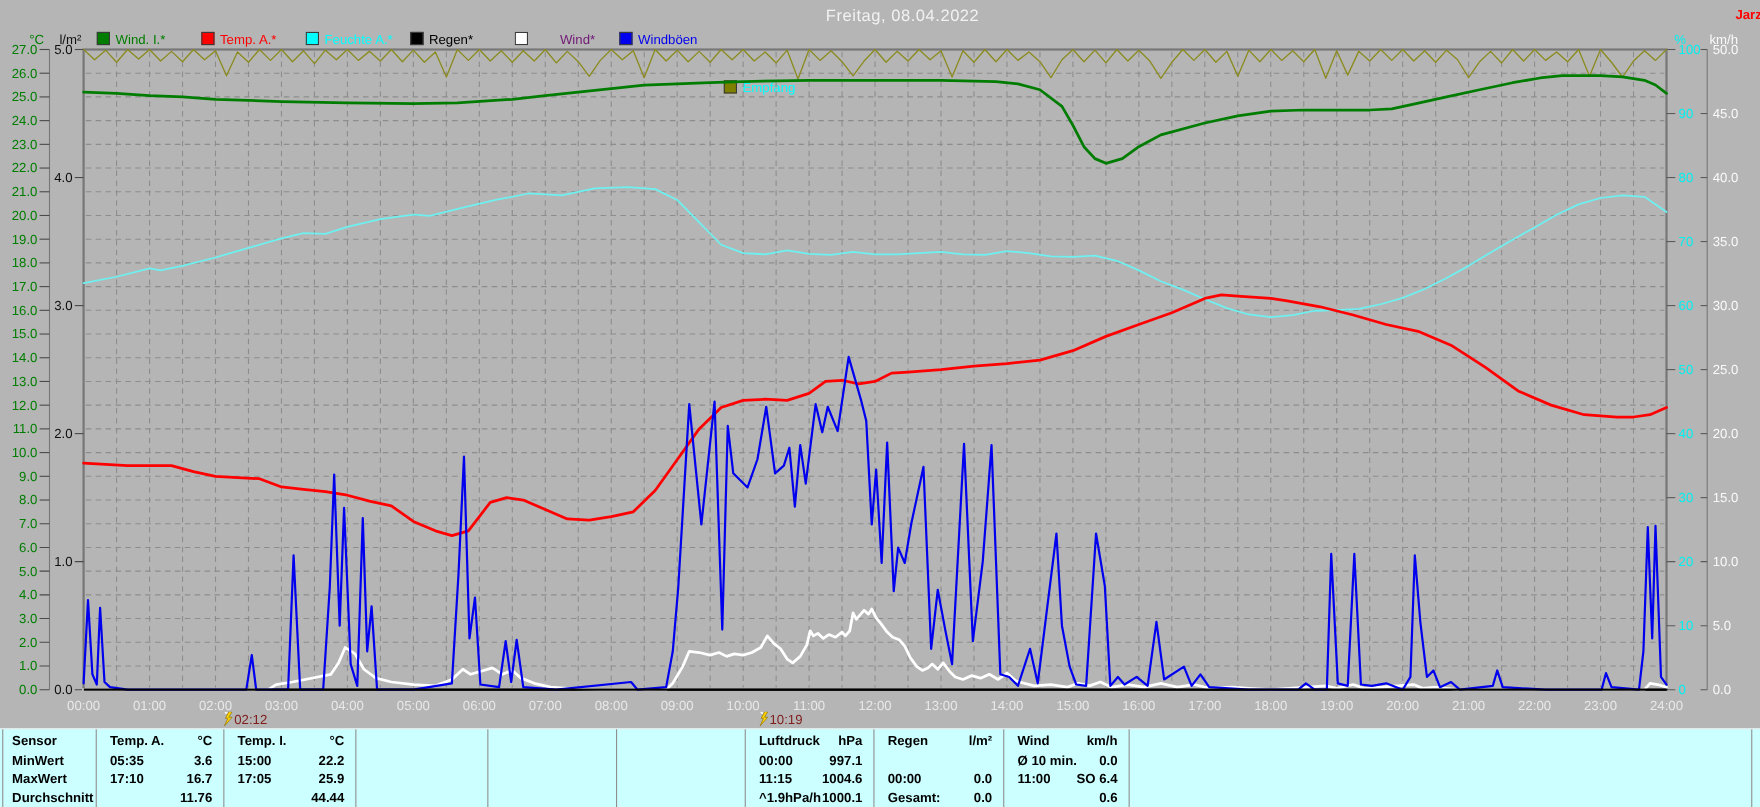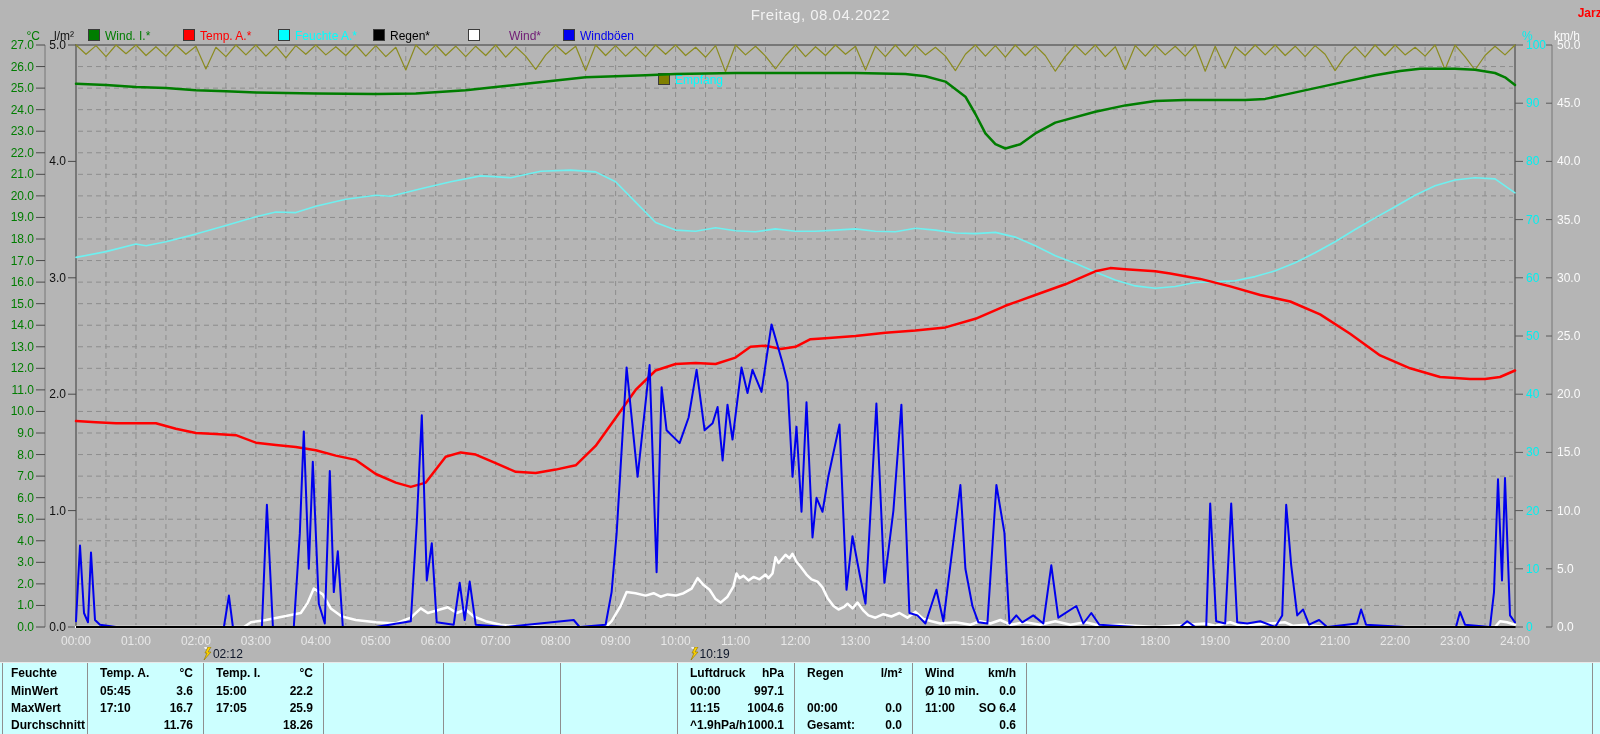--- a/index.html
+++ b/index.html
@@ -19,21 +19,21 @@
                  vertical-align:-1px;margin-right:5px;}
   #chart-wrap{position:absolute;top:0;left:0;}
   #stats-table{position:absolute;top:662px;left:0;width:1600px;height:72px;background:#ccffff;
                border-top:1px solid #e8e8e8;}
   .stats-col{position:absolute;top:0;height:72px;border-right:1px solid #8f8f8f;box-sizing:border-box;}
   .stats-col.first{border-left:1px solid #8f8f8f;}
   .stats-cell{position:absolute;left:0;width:100%;height:17px;font-size:12px;font-weight:bold;color:#000;}
   .cell-l{position:absolute;left:12px;white-space:nowrap;}
   .cell-r{position:absolute;right:10px;white-space:nowrap;}
   .row-label{position:absolute;left:8px;white-space:nowrap;}
-  .annotation{position:absolute;top:647px;height:14px;color:#0f172a;font-size:12px;white-space:nowrap;}
+  .annotation{position:absolute;top:647px;height:14px;color:#7f1d1d;font-size:12px;white-space:nowrap;}
   .annotation svg{vertical-align:-2px;margin-right:1px;}
 </style>
 </head>
 <body>
 
 <div id="screen">
   <div id="title">Freitag, 08.04.2022</div>
   <div id="watermark">Jarz Erich</div>
 
   <div class="axis-header" id="hdr-c">°C</div>
@@ -290,39 +290,39 @@
         </svg><span>02:12</span></div>
       <div class="annotation" style="left: 688.57px;"><svg width="10" height="13">
           <polygon points="2,0 5,0 5,2 3,2" fill="#f0f0f0"></polygon>
           <polygon points="6,0 3,6 5,6 2,13 9,5 6,5 9,0" fill="#ffd400" stroke="#8a7000" stroke-width="0.6"></polygon>
         </svg><span>10:19</span></div>
     </div>
 
   <div id="stats-table">
       <div class="stats-col first" style="left: 2px; width: 86px;">
         <div class="stats-cell" style="top: 3px;">
-          <span class="row-label">Feuchte</span>
+          <span class="row-label">Sensor</span>
         </div>
         <div class="stats-cell" style="top: 21px;">
           <span class="row-label">MinWert</span>
         </div>
         <div class="stats-cell" style="top: 38px;">
           <span class="row-label">MaxWert</span>
         </div>
         <div class="stats-cell" style="top: 55px;">
           <span class="row-label">Durchschnitt</span>
         </div>
       </div>
       <div class="stats-col" style="left: 88px; width: 116px;">
         <div class="stats-cell" style="top: 3px;">
           <span class="cell-l">Temp. A.</span>
           <span class="cell-r">°C</span>
         </div>
         <div class="stats-cell" style="top: 21px;">
-          <span class="cell-l">05:45</span>
+          <span class="cell-l">05:35</span>
           <span class="cell-r">3.6</span>
         </div>
         <div class="stats-cell" style="top: 38px;">
           <span class="cell-l">17:10</span>
           <span class="cell-r">16.7</span>
         </div>
         <div class="stats-cell" style="top: 55px;">
           <span class="cell-l"></span>
           <span class="cell-r">11.76</span>
         </div>
@@ -335,21 +335,21 @@
         <div class="stats-cell" style="top: 21px;">
           <span class="cell-l">15:00</span>
           <span class="cell-r">22.2</span>
         </div>
         <div class="stats-cell" style="top: 38px;">
           <span class="cell-l">17:05</span>
           <span class="cell-r">25.9</span>
         </div>
         <div class="stats-cell" style="top: 55px;">
           <span class="cell-l"></span>
-          <span class="cell-r">18.26</span>
+          <span class="cell-r">44.44</span>
         </div>
       </div>
       <div class="stats-col" style="left: 324px; width: 120px;">
         <div class="stats-cell" style="top: 3px;">
           <span class="cell-l"></span>
           <span class="cell-r"></span>
         </div>
         <div class="stats-cell" style="top: 21px;">
           <span class="cell-l"></span>
           <span class="cell-r"></span>

